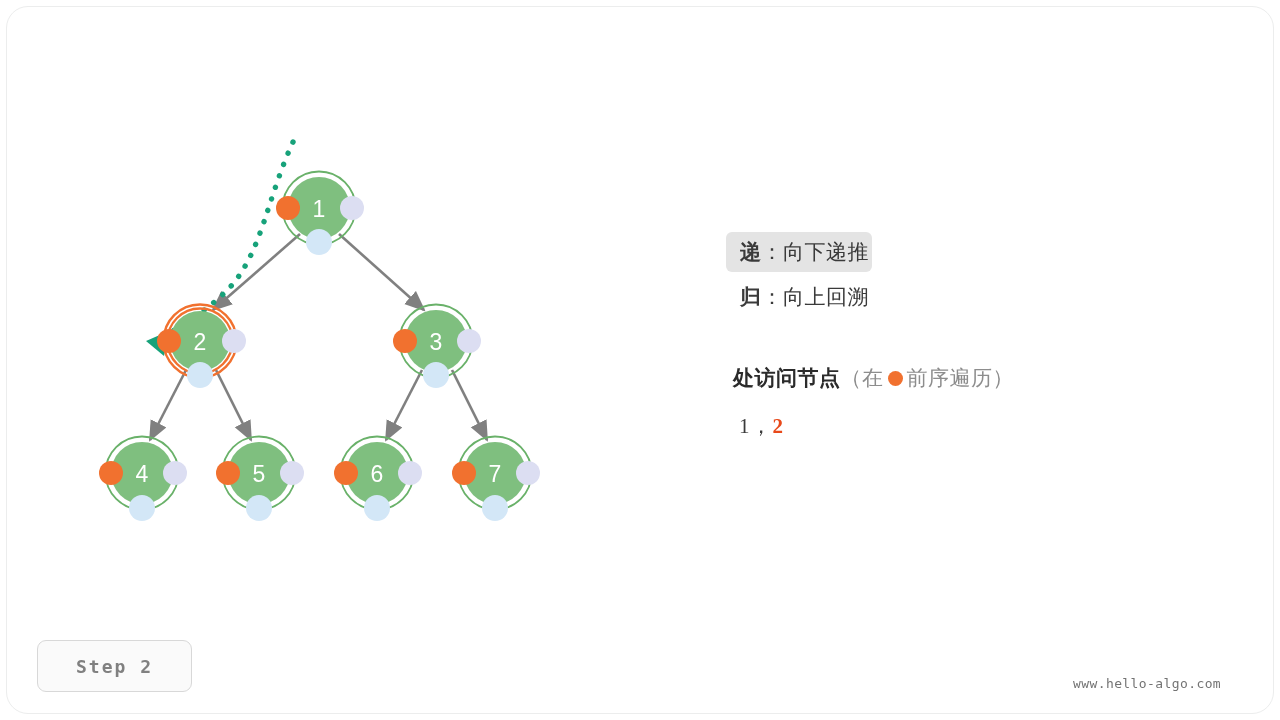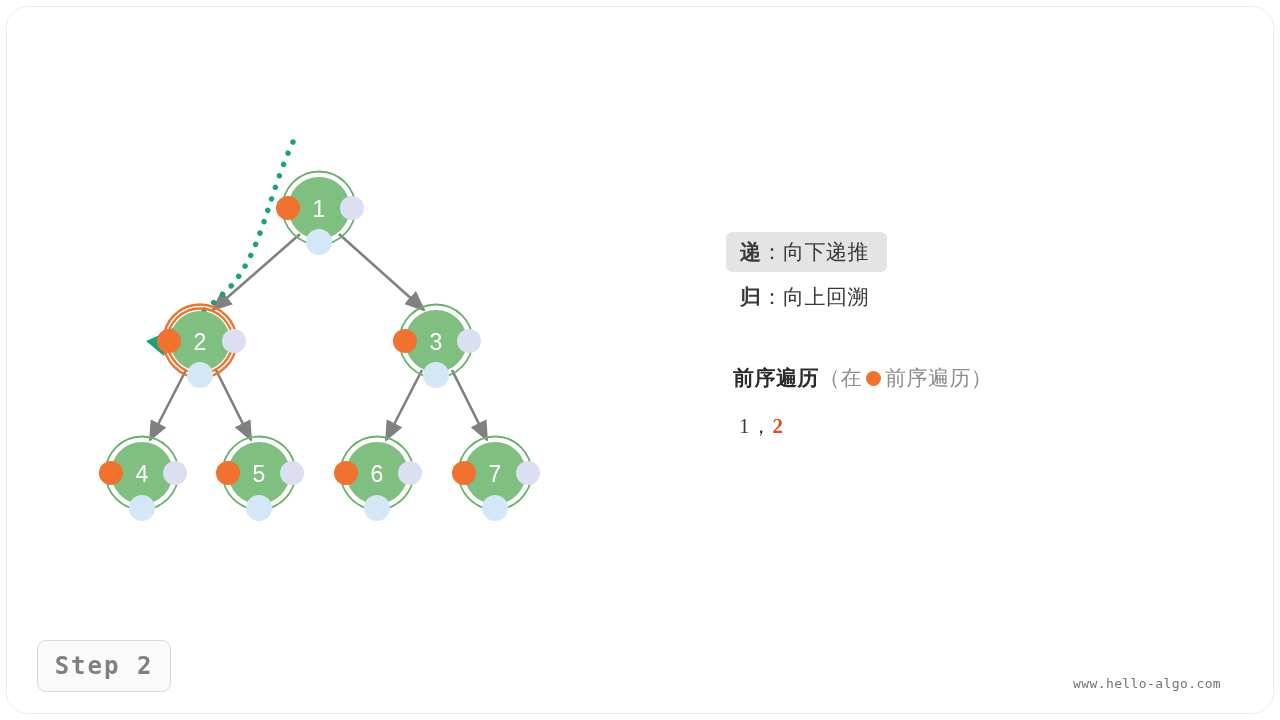--- a/index.html
+++ b/index.html
@@ -57,21 +57,21 @@
     color: #3a3a3a;
     line-height: 1.0;
     white-space: nowrap;
     letter-spacing: 0.5px;
   }
   .legend-line .kw { font-weight: bold; }
   .legend-hl {
     display: inline-block;
     background: #e4e4e4;
     border-radius: 6px;
-    padding: 9px 18px 10px 14px;
+    padding: 9px 3px 10px 14px;
   }
   .legend-plain {
     display: inline-block;
     padding: 9px 14px 10px 14px;
     margin-top: 5px;
   }
   .traversal {
     position: absolute;
     left: 733px;
     top: 364px;
@@ -109,31 +109,31 @@
   .seq .visited {
     color: #e8491a;
     font-weight: bold;
   }
 
   
   .step-badge {
     position: absolute;
     left: 37px;
     top: 640px;
-    width: 134px;
+    width: 155px;
     height: 52px;
     border: 1px solid #d8d8d8;
     border-radius: 9px;
     background: #fafafa;
     box-sizing: border-box;
     display: flex;
     align-items: center;
     justify-content: center;
     font-family: "DejaVu Sans Mono", "Liberation Mono", monospace;
-    font-size: 24px;
+    font-size: 18px;
     font-weight: bold;
     color: #808080;
     letter-spacing: 2px;
   }
 
   
   .watermark {
     position: absolute;
     left: 1073px;
     top: 676px;
@@ -244,21 +244,21 @@
   <div class="legend">
     <div class="legend-line">
       <span class="legend-hl"><span class="kw">递</span><span>：向下递推</span></span>
     </div>
     <div class="legend-line">
       <span class="legend-plain"><span class="kw">归</span><span>：向上回溯</span></span>
     </div>
   </div>
 
   <div class="traversal">
-    <span class="t-title">前序遍历</span><span class="t-note">（在</span><span class="inline-dot"></span><span class="t-note">前序遍历）</span>
+    <span class="t-title">处访问节点</span><span class="t-note">（在</span><span class="inline-dot"></span><span class="t-note">前序遍历）</span>
   </div>
 
   <div class="seq">
     <span>1，</span><span class="visited">2</span>
   </div>
 
   <div class="step-badge">
     <span>Step 2</span>
   </div>
 

